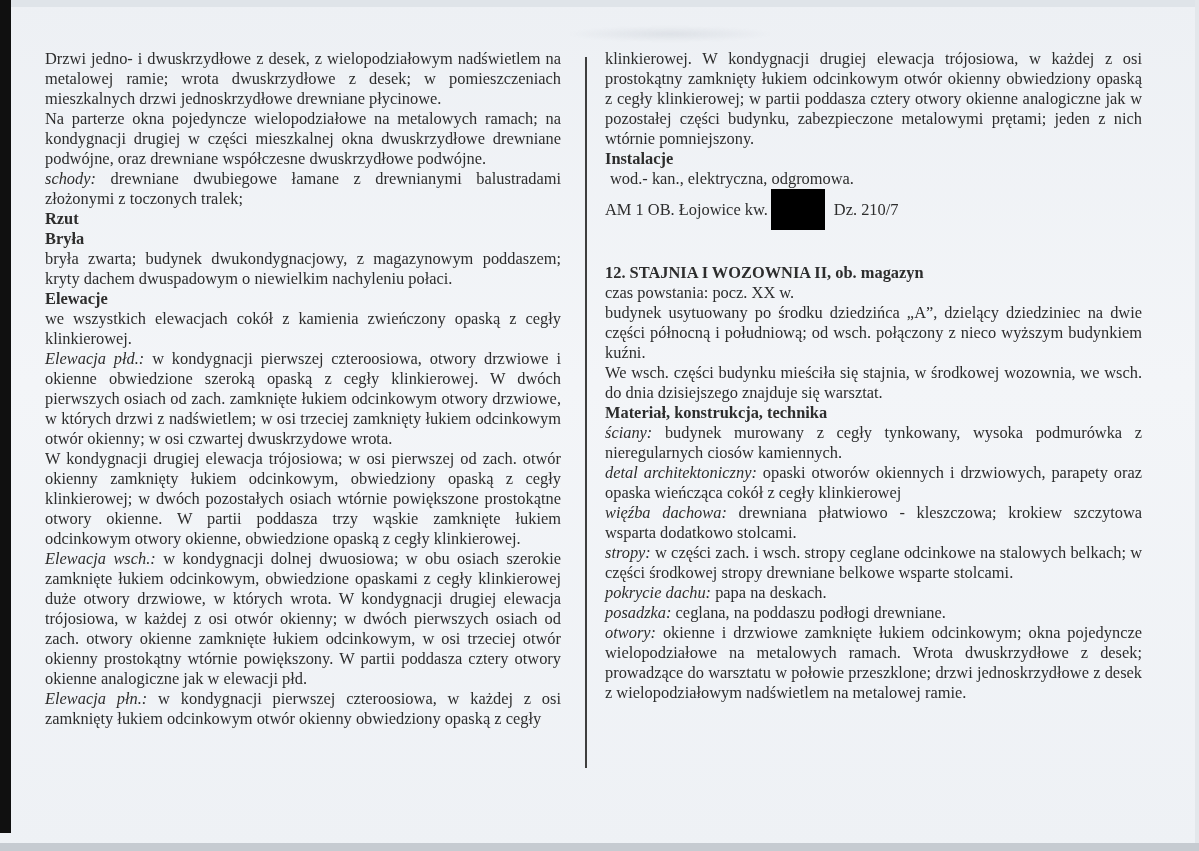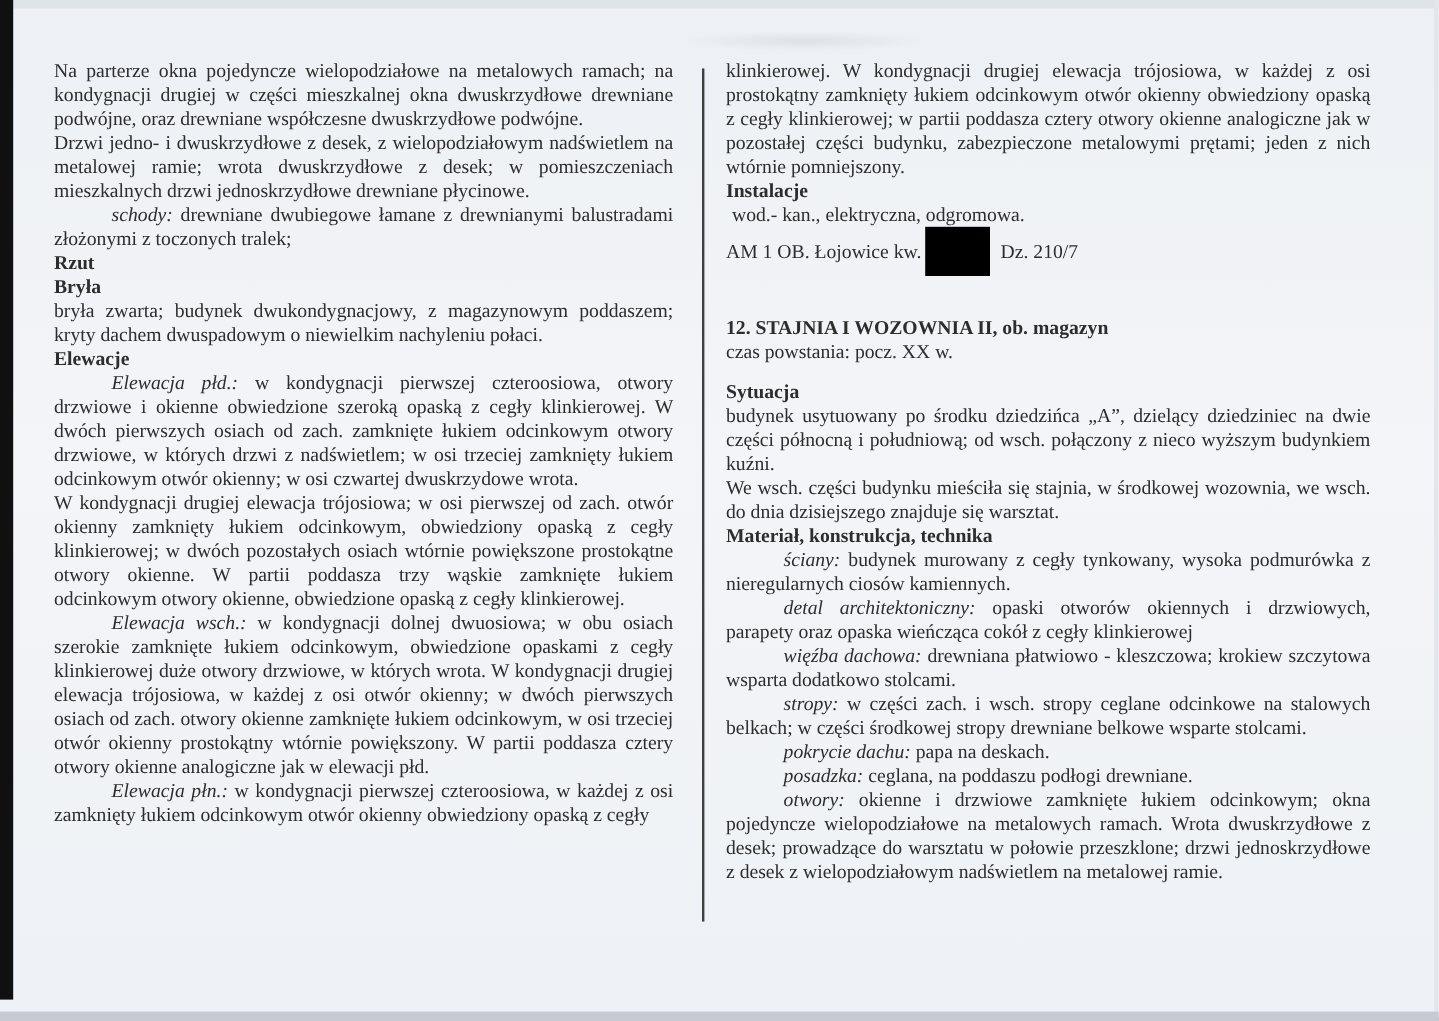--- a/index.html
+++ b/index.html
@@ -24,21 +24,21 @@
   .divider {
     position: absolute; left: 585px; top: 57px; width: 2px; height: 711px;
     background: #3f3f3f;
   }
   
   .col { position: absolute; top: 49px; font-size: 16.4px; line-height: 20px; }
   .col-left  { left: 45px;  width: 516px; }
   .col-right { left: 605px; width: 537px; }
   .col p { margin: 0; text-align: justify; }
   .h { font-weight: bold; text-align: right; }
-  .lead { font-style: italic; margin-left: 48px; }
+  .lead { font-style: italic; }
   .indent { padding-left: 5px; }
   .title-heading { font-weight: bold; }
   
   .am-line {
     margin-top: 21px;
     display: flex; align-items: center;
     height: 41px;
     text-align: left;
   }
   .redaction-box {
@@ -51,48 +51,48 @@
 </style>
 </head>
 <body>
 
 <div class="edge-top"></div>
 <div class="edge-right"></div>
 <div class="smudge"></div>
 <div class="divider"></div>
 
 <div class="col col-left">
+  <p>Drzwi jedno- i dwuskrzydłowe z desek, z wielopodziałowym nadświetlem na metalowej ramie; wrota dwuskrzydłowe z desek; w pomieszczeniach mieszkalnych drzwi jednoskrzydłowe drewniane płycinowe.</p>
   <p>Na parterze okna pojedyncze wielopodziałowe na metalowych ramach; na kondygnacji drugiej w części mieszkalnej okna dwuskrzydłowe drewniane podwójne, oraz drewniane współczesne dwuskrzydłowe podwójne.</p>
-  <p>Drzwi jedno- i dwuskrzydłowe z desek, z wielopodziałowym nadświetlem na metalowej ramie; wrota dwuskrzydłowe z desek; w pomieszczeniach mieszkalnych drzwi jednoskrzydłowe drewniane płycinowe.</p>
   <p><span class="lead">schody: </span><span>drewniane dwubiegowe łamane z drewnianymi balustradami złożonymi z toczonych tralek;</span></p>
   <p class="h">Rzut</p>
   <p class="h">Bryła</p>
   <p>bryła zwarta; budynek dwukondygnacjowy, z magazynowym poddaszem; kryty dachem dwuspadowym o niewielkim nachyleniu połaci.</p>
   <p class="h">Elewacje</p>
+  <p>we wszystkich elewacjach cokół z kamienia zwieńczony opaską z cegły klinkierowej.</p>
   <p><span class="lead">Elewacja płd.: </span><span>w kondygnacji pierwszej czteroosiowa, otwory drzwiowe i okienne obwiedzione szeroką opaską z cegły klinkierowej. W dwóch pierwszych osiach od zach. zamknięte łukiem odcinkowym otwory drzwiowe, w których drzwi z nadświetlem; w osi trzeciej zamknięty łukiem odcinkowym otwór okienny; w osi czwartej dwuskrzydowe wrota.</span></p>
   <p>W kondygnacji drugiej elewacja trójosiowa; w osi pierwszej od zach. otwór okienny zamknięty łukiem odcinkowym, obwiedziony opaską z cegły klinkierowej; w dwóch pozostałych osiach wtórnie powiększone prostokątne otwory okienne. W partii poddasza trzy wąskie zamknięte łukiem odcinkowym otwory okienne, obwiedzione opaską z cegły klinkierowej.</p>
   <p><span class="lead">Elewacja wsch.: </span><span>w kondygnacji dolnej dwuosiowa; w obu osiach szerokie zamknięte łukiem odcinkowym, obwiedzione opaskami z cegły klinkierowej duże otwory drzwiowe, w których wrota. W kondygnacji drugiej elewacja trójosiowa, w każdej z osi otwór okienny; w dwóch pierwszych osiach od zach. otwory okienne zamknięte łukiem odcinkowym, w osi trzeciej otwór okienny prostokątny wtórnie powiększony. W partii poddasza cztery otwory okienne analogiczne jak w elewacji płd.</span></p>
   <p><span class="lead">Elewacja płn.: </span><span>w kondygnacji pierwszej czteroosiowa, w każdej z osi zamknięty łukiem odcinkowym otwór okienny obwiedziony opaską z cegły</span></p>
 </div>
 
 <div class="col col-right">
   <p>klinkierowej. W kondygnacji drugiej elewacja trójosiowa, w każdej z osi prostokątny zamknięty łukiem odcinkowym otwór okienny obwiedziony opaską z cegły klinkierowej; w partii poddasza cztery otwory okienne analogiczne jak w pozostałej części budynku, zabezpieczone metalowymi prętami; jeden z nich wtórnie pomniejszony.</p>
   <p class="h">Instalacje</p>
   <p class="indent">wod.- kan., elektryczna, odgromowa.</p>
 
   <p class="am-line">
     <span>AM 1 OB. Łojowice kw.</span>
     <span class="redaction-box"></span>
     <span>Dz. 210/7</span>
   </p>
 
   <p class="h title-heading gap-before-title">12. STAJNIA I WOZOWNIA II, ob. magazyn</p>
   <p>czas powstania:  pocz. XX w.</p>
 
-  <p class="h gap-before-sytuacja">Sytuacja</p>
   <p>budynek usytuowany po środku dziedzińca „A”, dzielący dziedziniec na dwie części północną i południową; od wsch. połączony z nieco wyższym budynkiem kuźni.</p>
   <p>We wsch. części budynku mieściła się stajnia, w środkowej wozownia, we wsch. do dnia dzisiejszego znajduje się warsztat.</p>
 
   <p class="h">Materiał, konstrukcja, technika</p>
   <p><span class="lead">ściany: </span><span>budynek murowany z cegły tynkowany, wysoka podmurówka z nieregularnych ciosów kamiennych.</span></p>
   <p><span class="lead">detal architektoniczny: </span><span>opaski otworów okiennych i drzwiowych, parapety oraz opaska wieńcząca cokół z cegły klinkierowej</span></p>
   <p><span class="lead">więźba dachowa: </span><span>drewniana płatwiowo - kleszczowa; krokiew szczytowa wsparta dodatkowo stolcami.</span></p>
   <p><span class="lead">stropy: </span><span>w części zach. i wsch. stropy ceglane odcinkowe na stalowych belkach; w części środkowej stropy drewniane belkowe wsparte stolcami.</span></p>
   <p><span class="lead">pokrycie dachu: </span><span>papa na deskach.</span></p>
   <p><span class="lead">posadzka: </span><span>ceglana, na poddaszu podłogi drewniane.</span></p>

